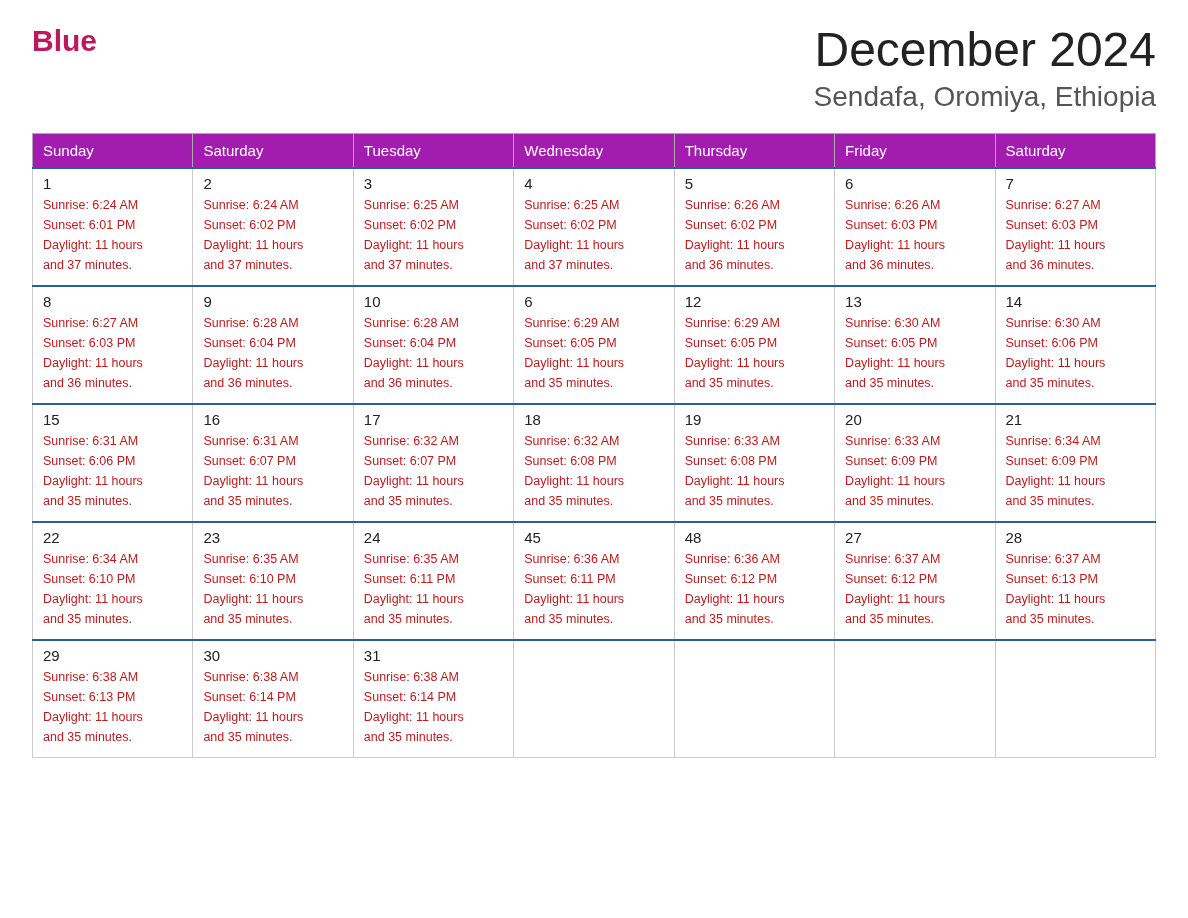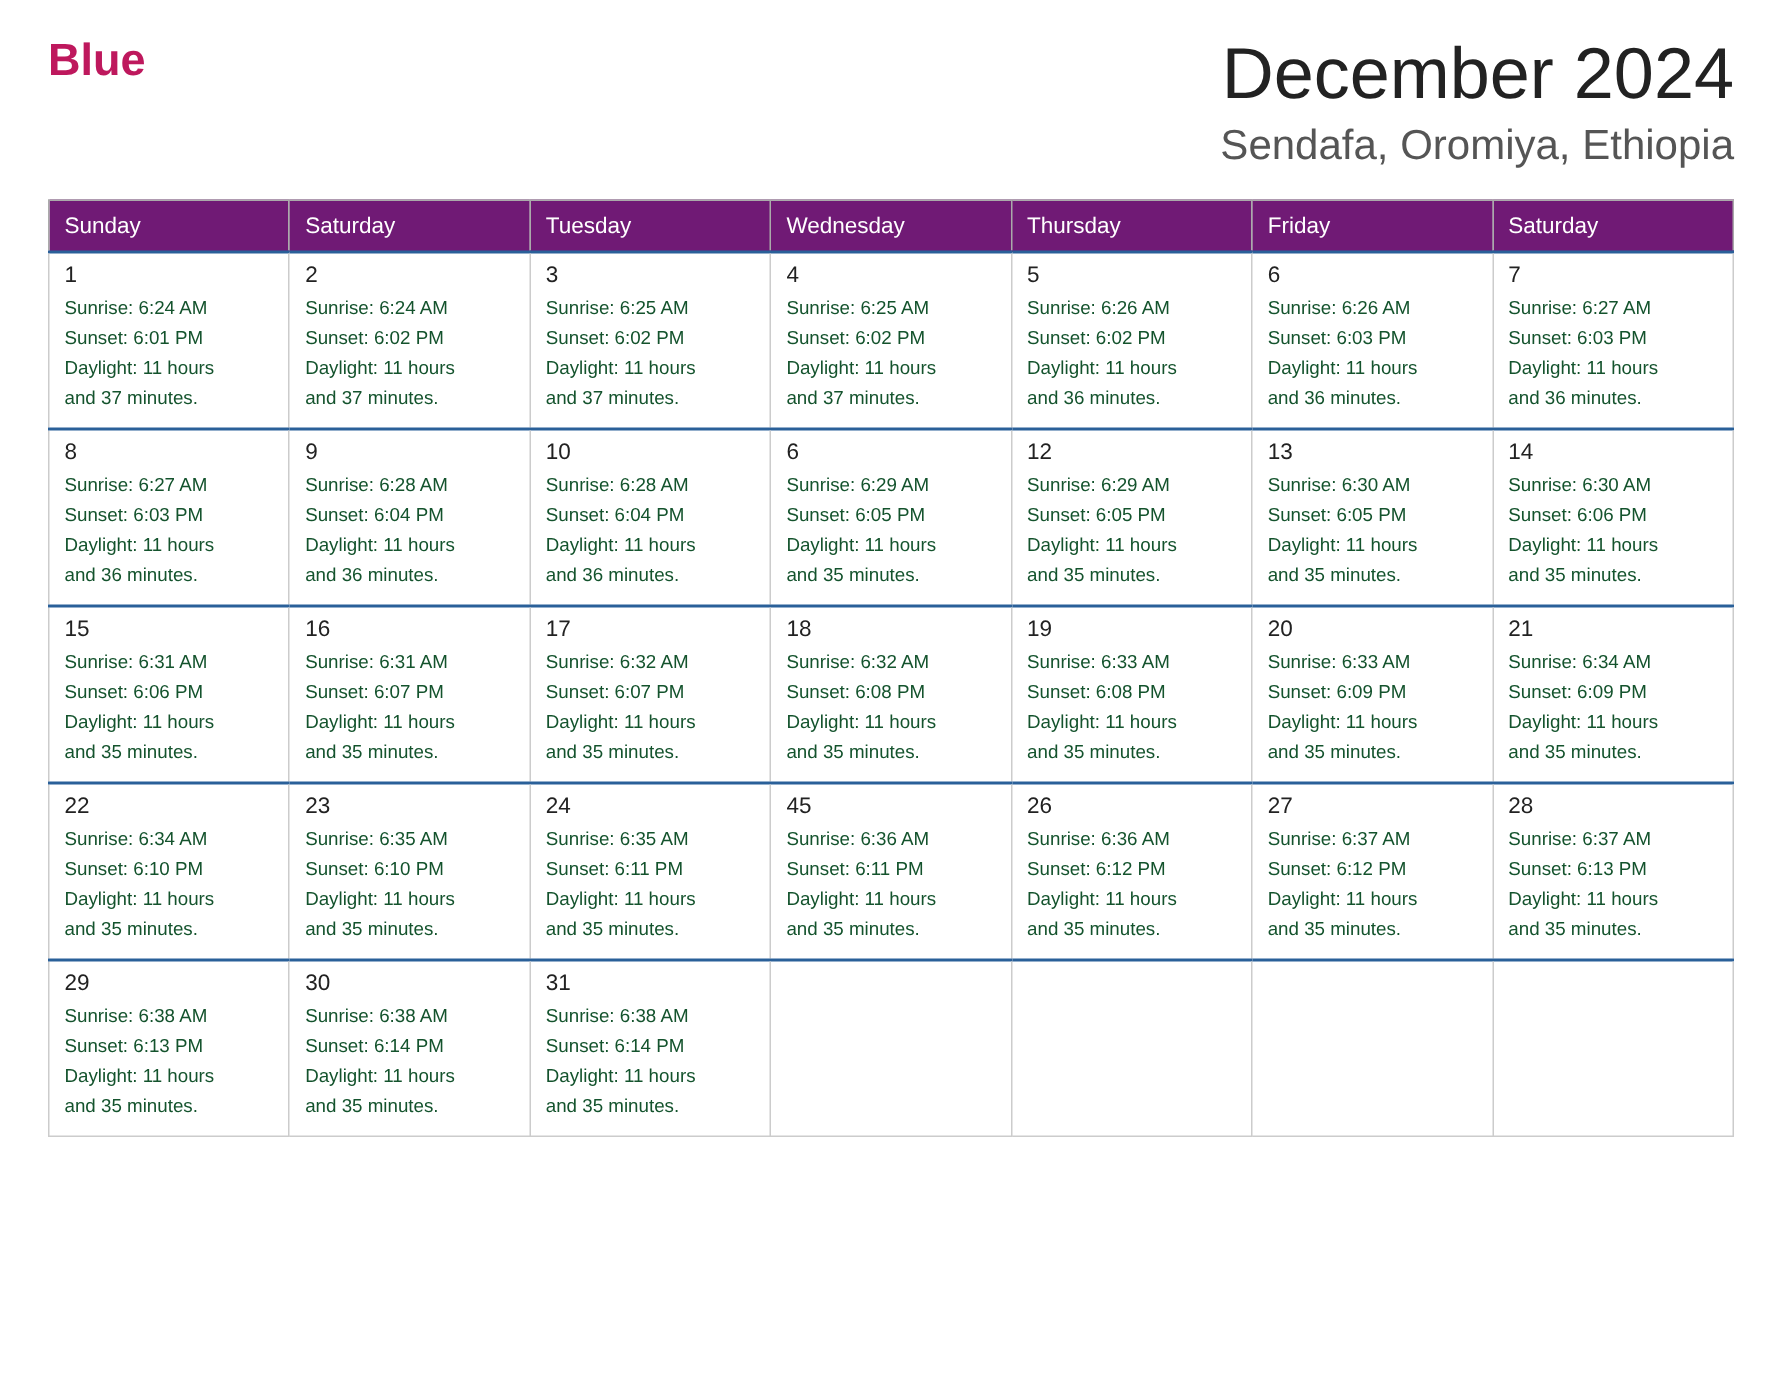--- a/index.html
+++ b/index.html
@@ -34,21 +34,21 @@
       font-size: 28px;
       color: #555;
       margin-top: 4px;
     }
     .calendar {
       width: 100%;
       border-collapse: collapse;
       border: 1px solid #aaa;
     }
     .calendar th {
-      background-color: #701a75;
+      background-color: #a21caf;
       color: #fff;
       font-size: 15px;
       font-weight: normal;
       padding: 8px 10px;
       text-align: left;
       border: 1px solid #aaa;
     }
     .calendar td {
       vertical-align: top;
       padding: 6px 10px 10px 10px;
@@ -62,21 +62,21 @@
     .day-number {
       font-size: 15px;
       font-weight: normal;
       color: #222;
       margin-bottom: 3px;
       display: block;
     }
     .day-info {
       font-size: 12.5px;
       line-height: 1.6;
-      color: #14532d;
+      color: #b91c1c;
     }
     .empty-cell {
       border-top: 2px solid #2a6099;
       background: #fff;
     }
     .logo-line1 {
       display: flex;
       align-items: center;
     }
   </style>
@@ -209,21 +209,21 @@
         </td>
         <td>
           <span class="day-number">24</span>
           <div class="day-info">Sunrise: 6:35 AM<br>Sunset: 6:11 PM<br>Daylight: 11 hours<br>and 35 minutes.</div>
         </td>
         <td>
           <span class="day-number">45</span>
           <div class="day-info">Sunrise: 6:36 AM<br>Sunset: 6:11 PM<br>Daylight: 11 hours<br>and 35 minutes.</div>
         </td>
         <td>
-          <span class="day-number">26</span>
+          <span class="day-number">48</span>
           <div class="day-info">Sunrise: 6:36 AM<br>Sunset: 6:12 PM<br>Daylight: 11 hours<br>and 35 minutes.</div>
         </td>
         <td>
           <span class="day-number">27</span>
           <div class="day-info">Sunrise: 6:37 AM<br>Sunset: 6:12 PM<br>Daylight: 11 hours<br>and 35 minutes.</div>
         </td>
         <td>
           <span class="day-number">28</span>
           <div class="day-info">Sunrise: 6:37 AM<br>Sunset: 6:13 PM<br>Daylight: 11 hours<br>and 35 minutes.</div>
         </td>

